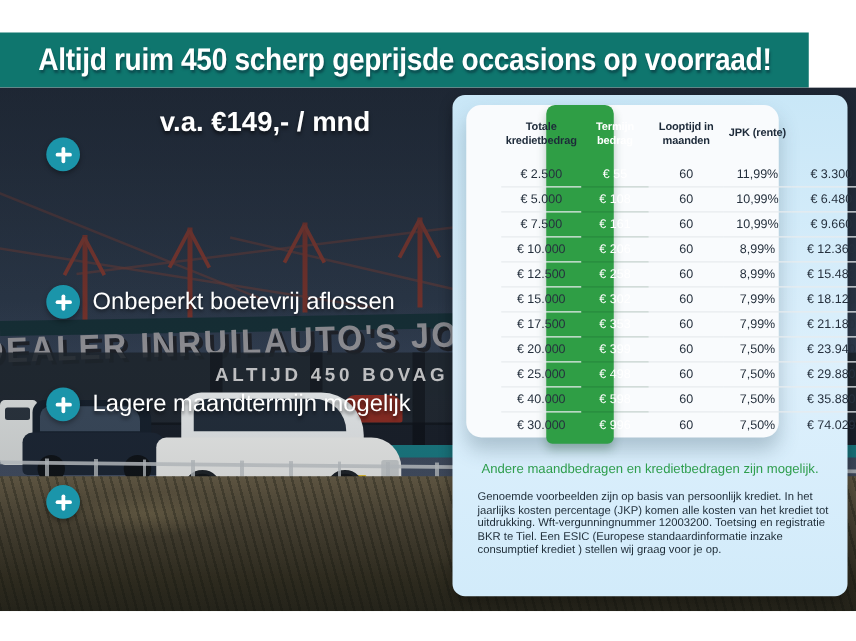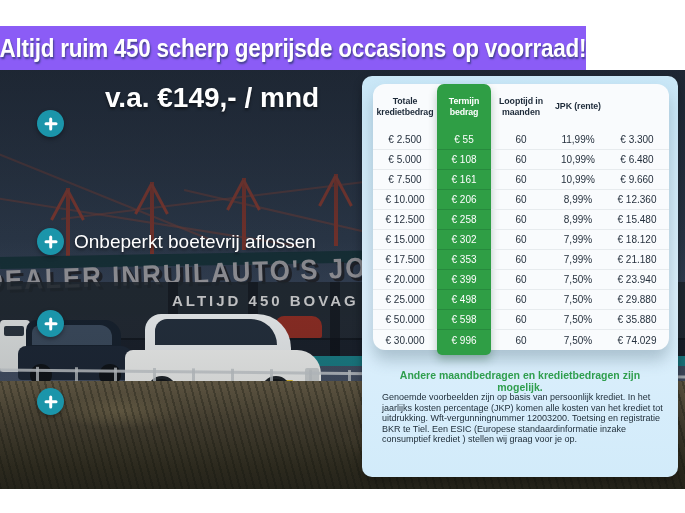--- a/index.html
+++ b/index.html
@@ -2,21 +2,21 @@
 <html><head>
 <meta charset="utf-8">
 <style>
   html,body{margin:0;padding:0;background:#fff;}
   *{box-sizing:border-box;}
   .stage{position:relative;width:685px;height:513px;overflow:hidden;
          font-family:"Liberation Sans",sans-serif;background:#fff;}
 
   
   .top-strip{position:absolute;left:0;top:0;width:685px;height:26px;background:#ffffff;}
-  .banner{position:absolute;left:0;top:26px;width:586px;height:44px;background:#8b5cf6;
+  .banner{position:absolute;left:0;top:26px;width:647px;height:44px;background:#0f766e;
           display:flex;align-items:center;justify-content:center;overflow:hidden;}
   .banner span{display:inline-block;white-space:nowrap;color:#fff;font-weight:bold;font-size:25px;
           letter-spacing:-.3px;transform:scaleX(.9);text-shadow:1px 2px 2px rgba(8,42,52,.55);}
 
   
   .photo{position:absolute;left:0;top:70px;width:685px;height:419px;overflow:hidden;}
   .sky{position:absolute;inset:0;background:linear-gradient(180deg,#27313f 0%,#2d3a4b 40%,#39455a 62%,#455064 75%);}
   .rig-line{position:absolute;height:2px;background:rgba(122,64,54,.55);}
   .rl1{left:-20px;top:150px;width:320px;transform:rotate(9deg);}
   .rl2{left:60px;top:128px;width:330px;transform:rotate(-7deg);}
@@ -79,45 +79,45 @@
   
   .plus-circle{position:absolute;width:27px;height:27px;border-radius:50%;background:#1b95aa;
                box-shadow:0 2px 4px rgba(0,0,0,.35);}
   .plus-circle::before,.plus-circle::after{content:"";position:absolute;left:50%;top:50%;background:#fff;border-radius:2px;}
   .plus-circle::before{width:13px;height:3.6px;transform:translate(-50%,-50%);}
   .plus-circle::after{width:3.6px;height:13px;transform:translate(-50%,-50%);}
   .pc1{left:37px;top:110px;} .pc2{left:37px;top:228px;} .pc3{left:37px;top:310px;} .pc4{left:37px;top:388px;}
   .usp-head{position:absolute;left:62px;top:80px;width:300px;text-align:center;color:#fff;
             text-shadow:0 2px 3px rgba(0,0,0,.55);}
   .usp-head .l1{font-size:25px;line-height:32px;font-weight:normal;}
-  .usp-head .l2{font-size:28px;line-height:36px;font-weight:bold;}
+  .usp-head .l2{font-size:22px;line-height:36px;font-weight:bold;}
   .usp-label{position:absolute;left:74px;color:#fff;font-size:19px;line-height:26px;
              text-shadow:0 2px 3px rgba(0,0,0,.55);white-space:nowrap;}
   .ul2{top:229px;} .ul3{top:311px;} .ul4{top:390px;font-size:17.5px;}
 
   
   .panel{position:absolute;left:362px;top:76px;width:316px;height:401px;border-radius:10px;
          background:linear-gradient(180deg,#c9e7f7 0%,#ddf0fc 55%,#d2ebfa 100%);
          box-shadow:0 4px 10px rgba(0,0,0,.3);}
-  .table-card{position:absolute;left:11px;top:8px;width:296px;height:266px;background:#f9fbfd;
-              border-radius:12px;box-shadow:0 10px 16px rgba(45,75,95,.28);}
+  .table-card{position:absolute;left:11px;top:8px;width:250px;height:266px;background:#f9fbfd;
+              border-radius:12px;box-shadow:0 10px 16px rgba(45,75,95,.28);padding-left:28px;}
   .green-col-bg{position:absolute;left:64px;top:0;width:54px;height:271px;background:#2f9e45;
                 border-radius:7px 7px 5px 5px;box-shadow:0 5px 8px rgba(25,80,45,.3);}
   .thead,.tr{position:relative;display:grid;grid-template-columns:64px 54px 60px 54px 64px;}
   .thead{height:46px;align-items:center;}
   .th{text-align:center;font-size:8.8px;font-weight:bold;letter-spacing:-.1px;line-height:1.3;
       color:#1d2a39;padding:0 1px;align-self:center;}
   .th.green{color:#fff;}
   .tr{height:20px;align-items:stretch;}
   .td{display:flex;align-items:center;justify-content:center;font-size:10px;color:#26313e;
       border-bottom:1px solid #e7ebee;}
   .td.green{color:#fff;border-bottom-color:rgba(15,70,35,.22);}
   .tr.last .td{border-bottom:none;}
   .note{position:absolute;left:14px;right:14px;top:293px;text-align:center;
-        font-size:10.5px;font-weight:bold;color:#2f9e4e;}
+        font-size:10.5px;font-weight:normal;color:#2f9e4e;}
   .fineprint{position:absolute;left:20px;right:13px;top:316px;font-size:9px;line-height:1.18;
              color:#1d2b36;text-align:left;}
   .warning{position:absolute;left:0;right:0;top:372px;display:flex;align-items:center;
            justify-content:center;gap:4px;}
   .warning .w-text{font-size:17px;font-weight:bold;color:#0c0c0c;}
   .bottom-strip{position:absolute;left:0;top:489px;width:685px;height:24px;background:#ffffff;}
 </style>
 </head>
 <body>
 
@@ -180,20 +180,21 @@
     <div class="photo-overlay"></div>
   </div>
 
   <div class="plus-circle pc1"></div>
   <div class="usp-head">
     <div class="l2">v.a. €149,- / mnd</div>
   </div>
   <div class="plus-circle pc2"></div>
   <div class="usp-label ul2">Onbeperkt boetevrij aflossen</div>
   <div class="plus-circle pc3"></div>
+  <div class="usp-label ul3">Lagere maandtermijn mogelijk</div>
   <div class="plus-circle pc4"></div>
 
   <div class="panel">
     <div class="table-card">
       <div class="green-col-bg"></div>
       <div class="thead">
           <div class="th">Totale kredietbedrag</div>
           <div class="th green">Termijn bedrag</div>
           <div class="th">Looptijd in maanden</div>
           <div class="th">JPK (rente)</div>
@@ -256,21 +257,21 @@
             <div class="td">€ 23.940</div>
           </div>
           <div class="tr">
             <div class="td">€ 25.000</div>
             <div class="td green">€ 498</div>
             <div class="td">60</div>
             <div class="td">7,50%</div>
             <div class="td">€ 29.880</div>
           </div>
           <div class="tr">
-            <div class="td">€ 50.000</div>
+            <div class="td">€ 40.000</div>
             <div class="td green">€ 598</div>
             <div class="td">60</div>
             <div class="td">7,50%</div>
             <div class="td">€ 35.880</div>
           </div>
           <div class="tr last">
             <div class="td">€ 30.000</div>
             <div class="td green">€ 996</div>
             <div class="td">60</div>
             <div class="td">7,50%</div>

